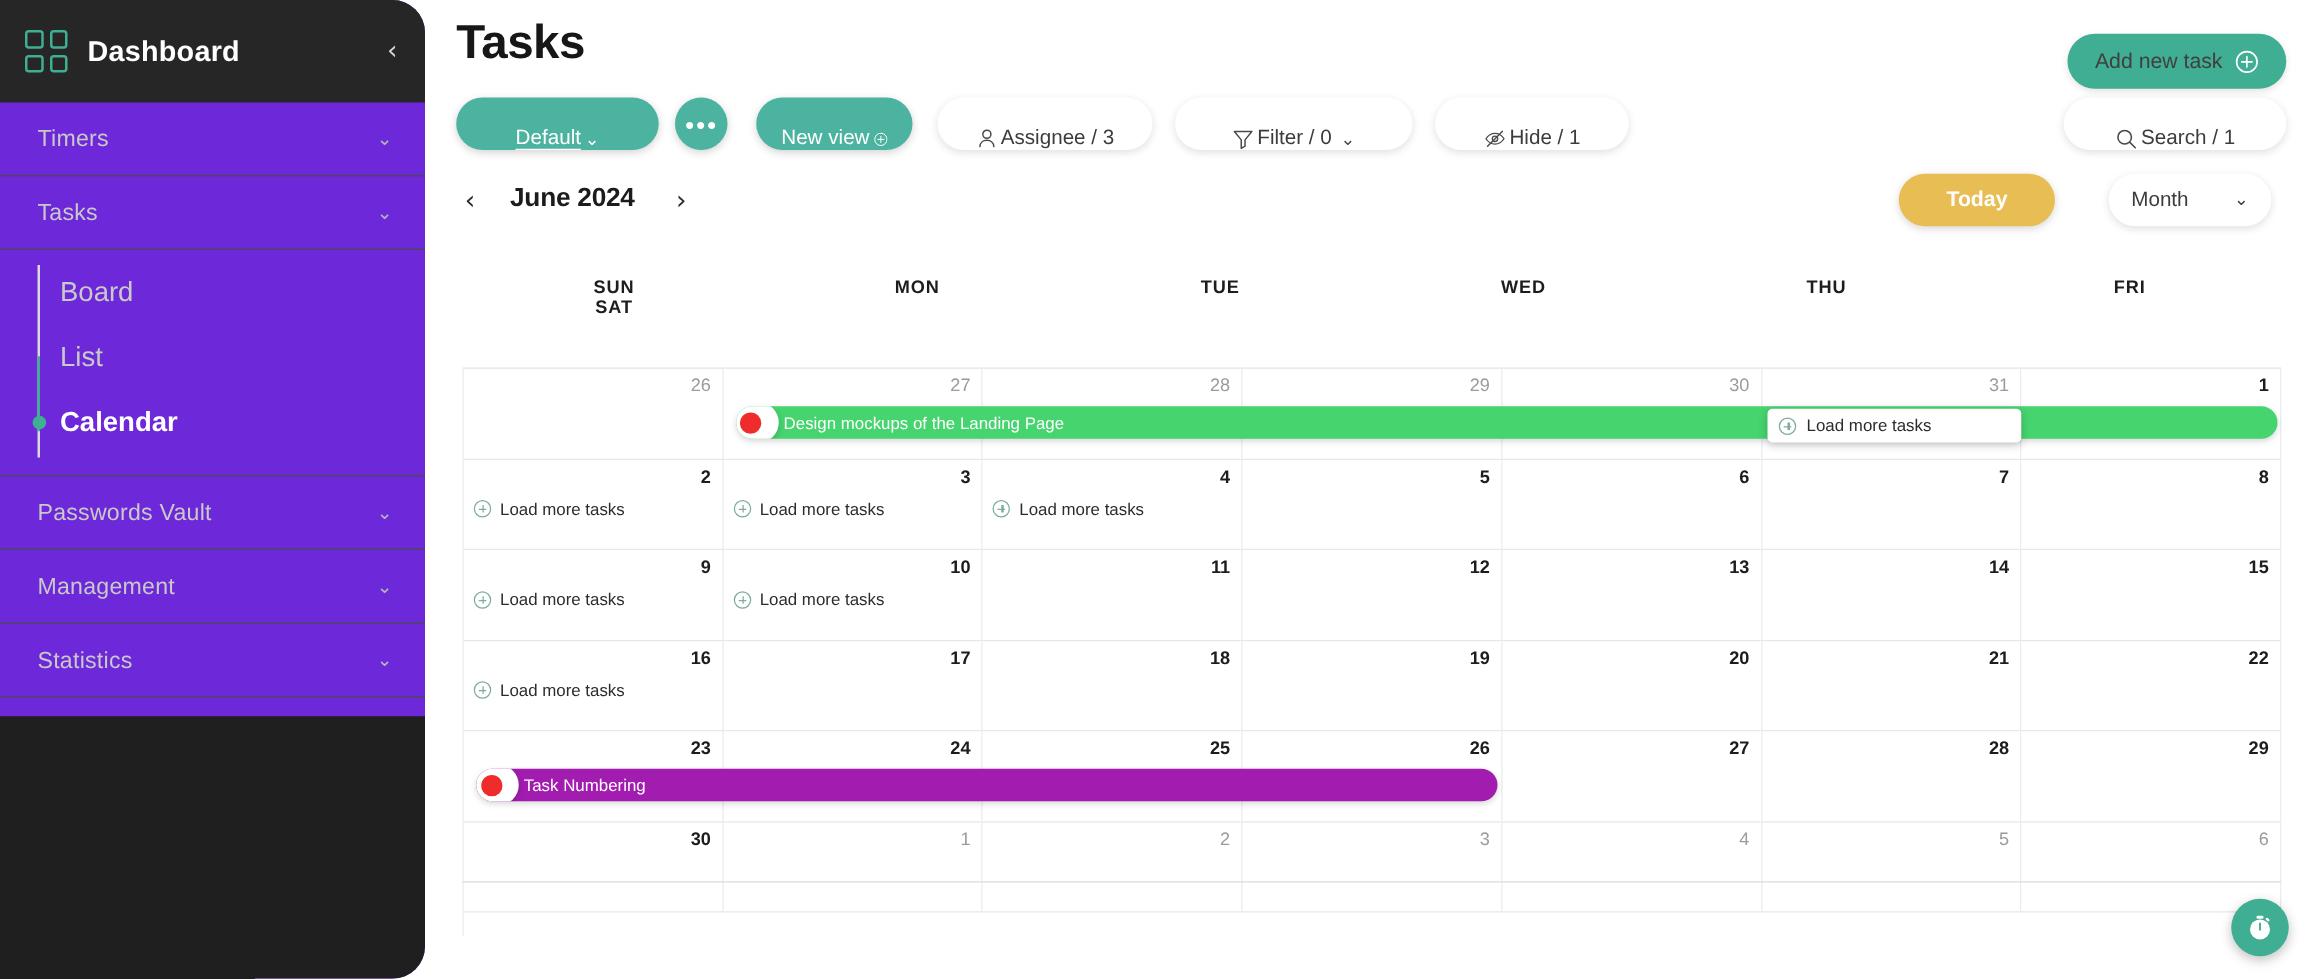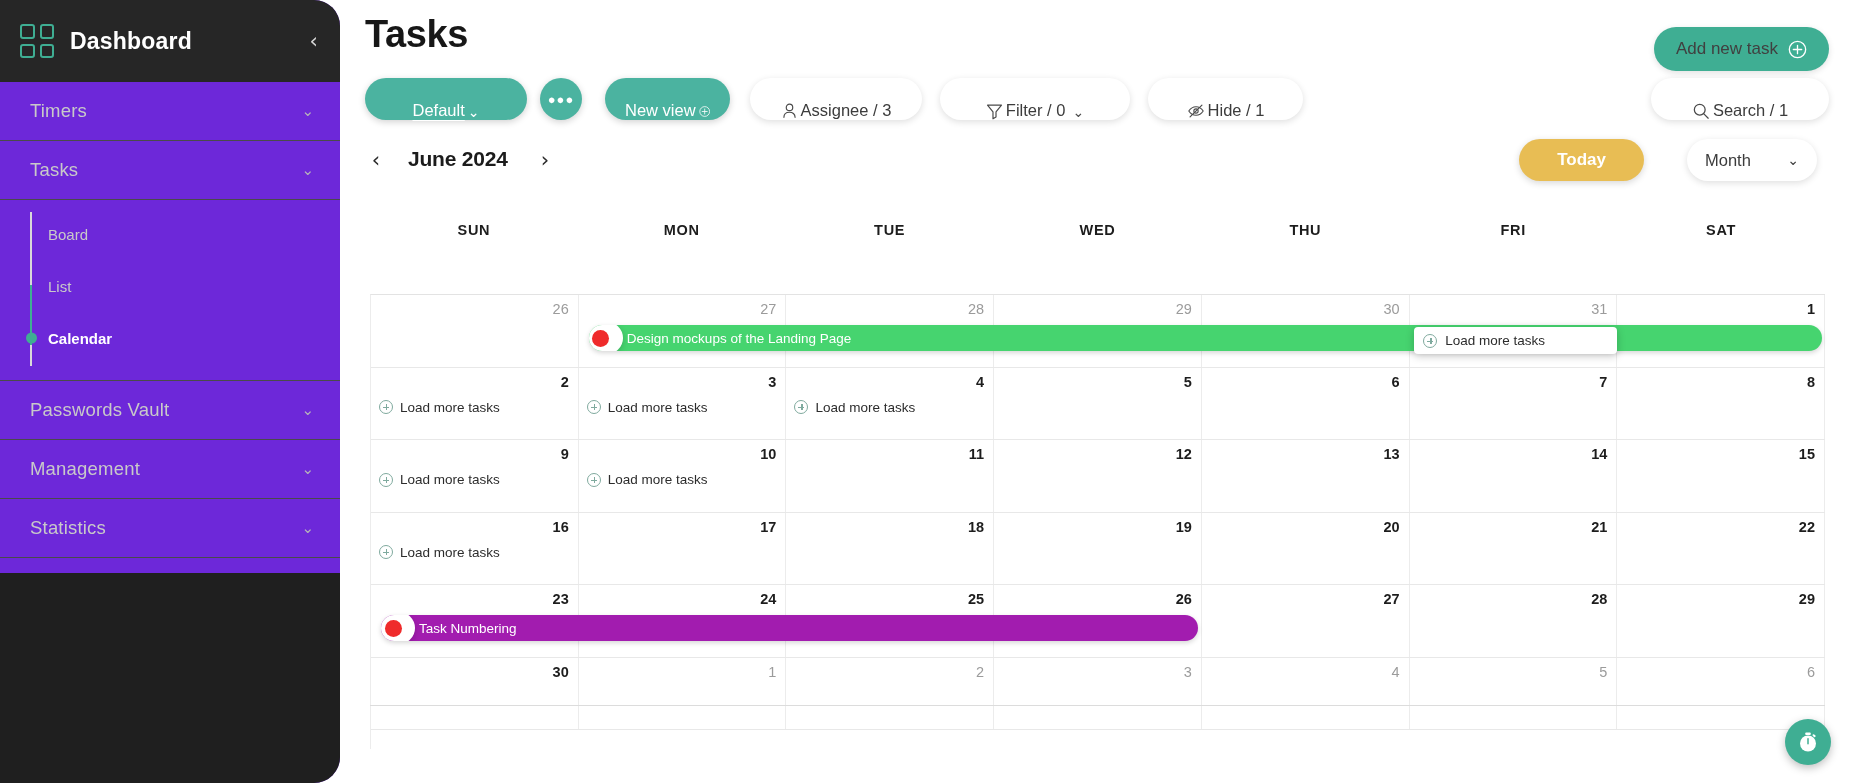--- a/index.html
+++ b/index.html
@@ -62,21 +62,21 @@
     width: 2px; background: #d9d9d9;
   }
   .submenu-rail .teal-seg {
     position: absolute; left: 0; width: 2px;
     top: 73px; height: 60px; background: #3fae93;
   }
   .sub-row {
     height: 52px; display: flex; align-items: center;
     padding-left: 48px; cursor: pointer; position: relative;
   }
-  .sub-row .lbl { color: #c9c9c9; font-size: 15px; }
+  .sub-row .lbl { color: #c9c9c9; font-size: 22px; }
   .sub-row.active .lbl { color: #ffffff; font-weight: 600; }
   .sub-dot {
     position: absolute; left: 26px; top: 50%; transform: translateY(-50%);
     width: 11px; height: 11px; border-radius: 50%; background: #3fae93;
   }
   .sidebar-dark-foot {
     position:absolute; left:0; right:0; bottom:0; height:210px; background:#1f1f1f;
   }
 
   
@@ -136,21 +136,21 @@
     position: absolute; right: 12px; top: -1px;
     height: 42px; min-width: 130px; padding: 0 18px; border-radius: 21px;
     background: #fff; color: #3c3c3c; font-size: 16.5px;
     display: flex; align-items: center; gap: 22px; cursor: pointer;
     box-shadow: 0 2px 7px rgba(0,0,0,.13);
   }
 
   
   .weekdays {
     position: absolute; left: 30px; top: 222px; width: 1455px;
-    display: grid; grid-template-columns: repeat(7, 1fr);
+    display: grid; grid-template-columns: repeat(6, 1fr);
   }
   .weekdays div {
     text-align: center; font-size: 14.5px; font-weight: 700;
     color: #1d1d1d; letter-spacing: .7px;
   }
 
   
   .cal-grid {
     position: absolute; left: 30px; top: 250px; width: 1455px; height: 455px;
     border-top: 1px solid #e3e3e3;

